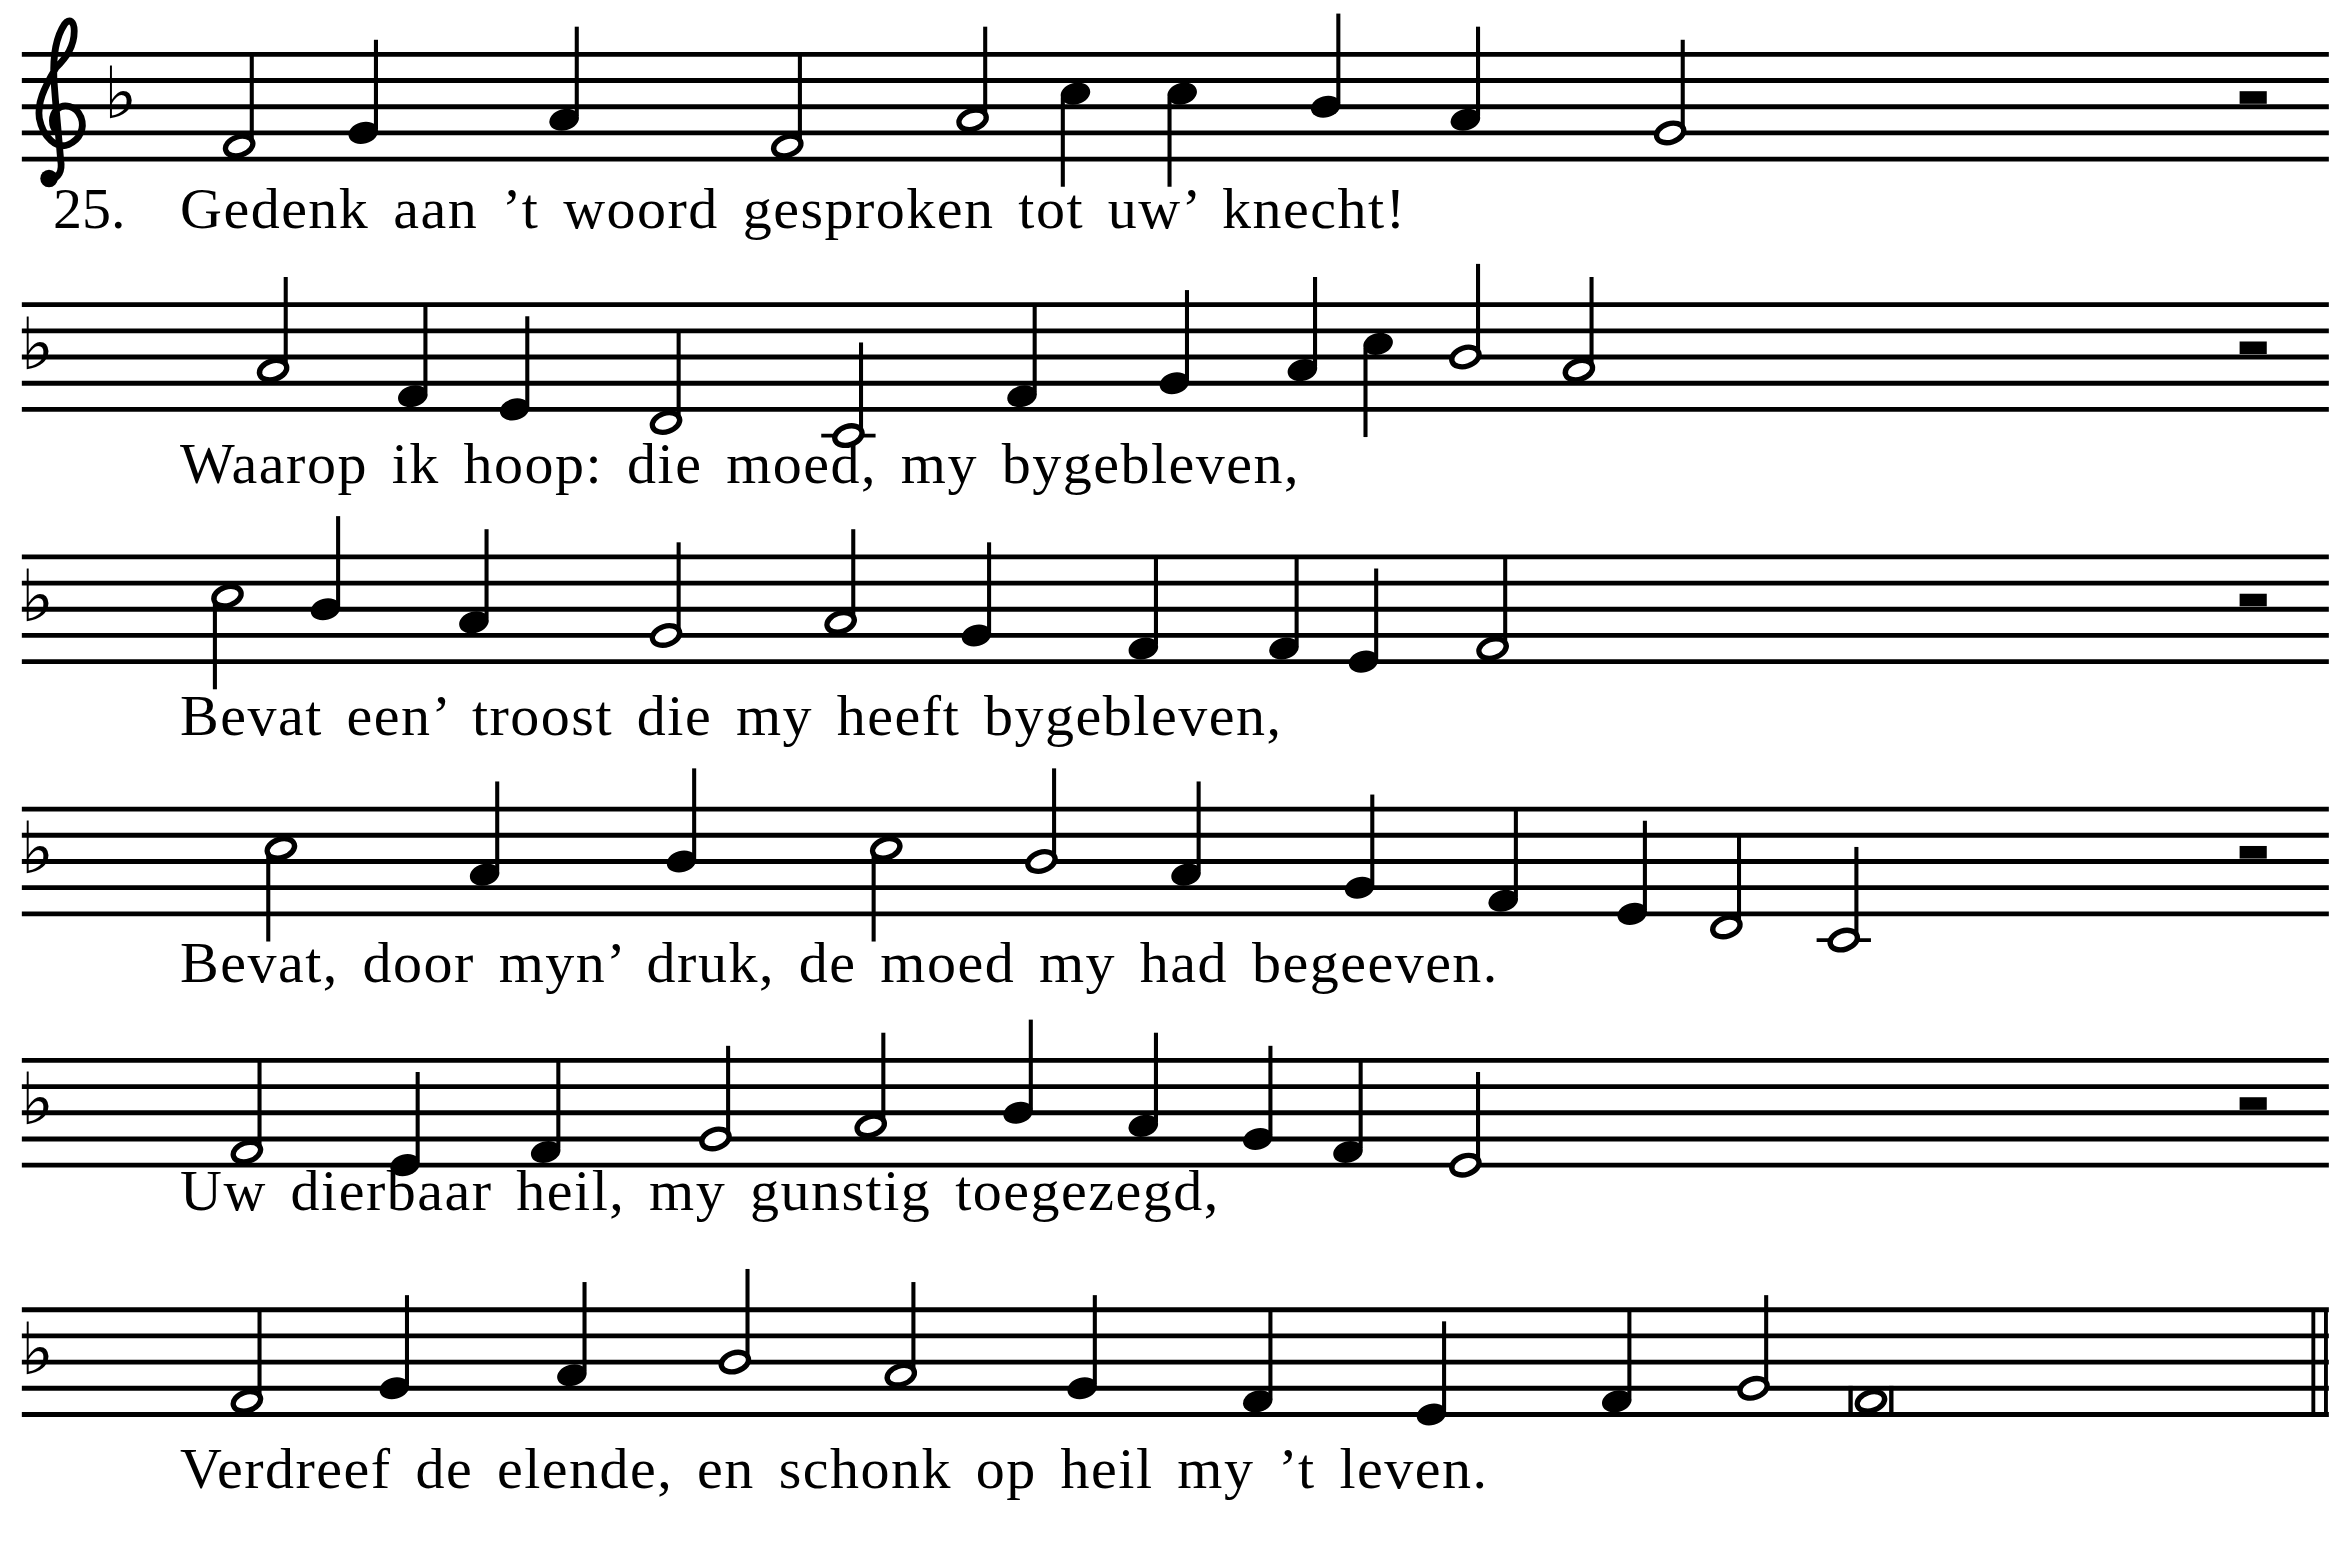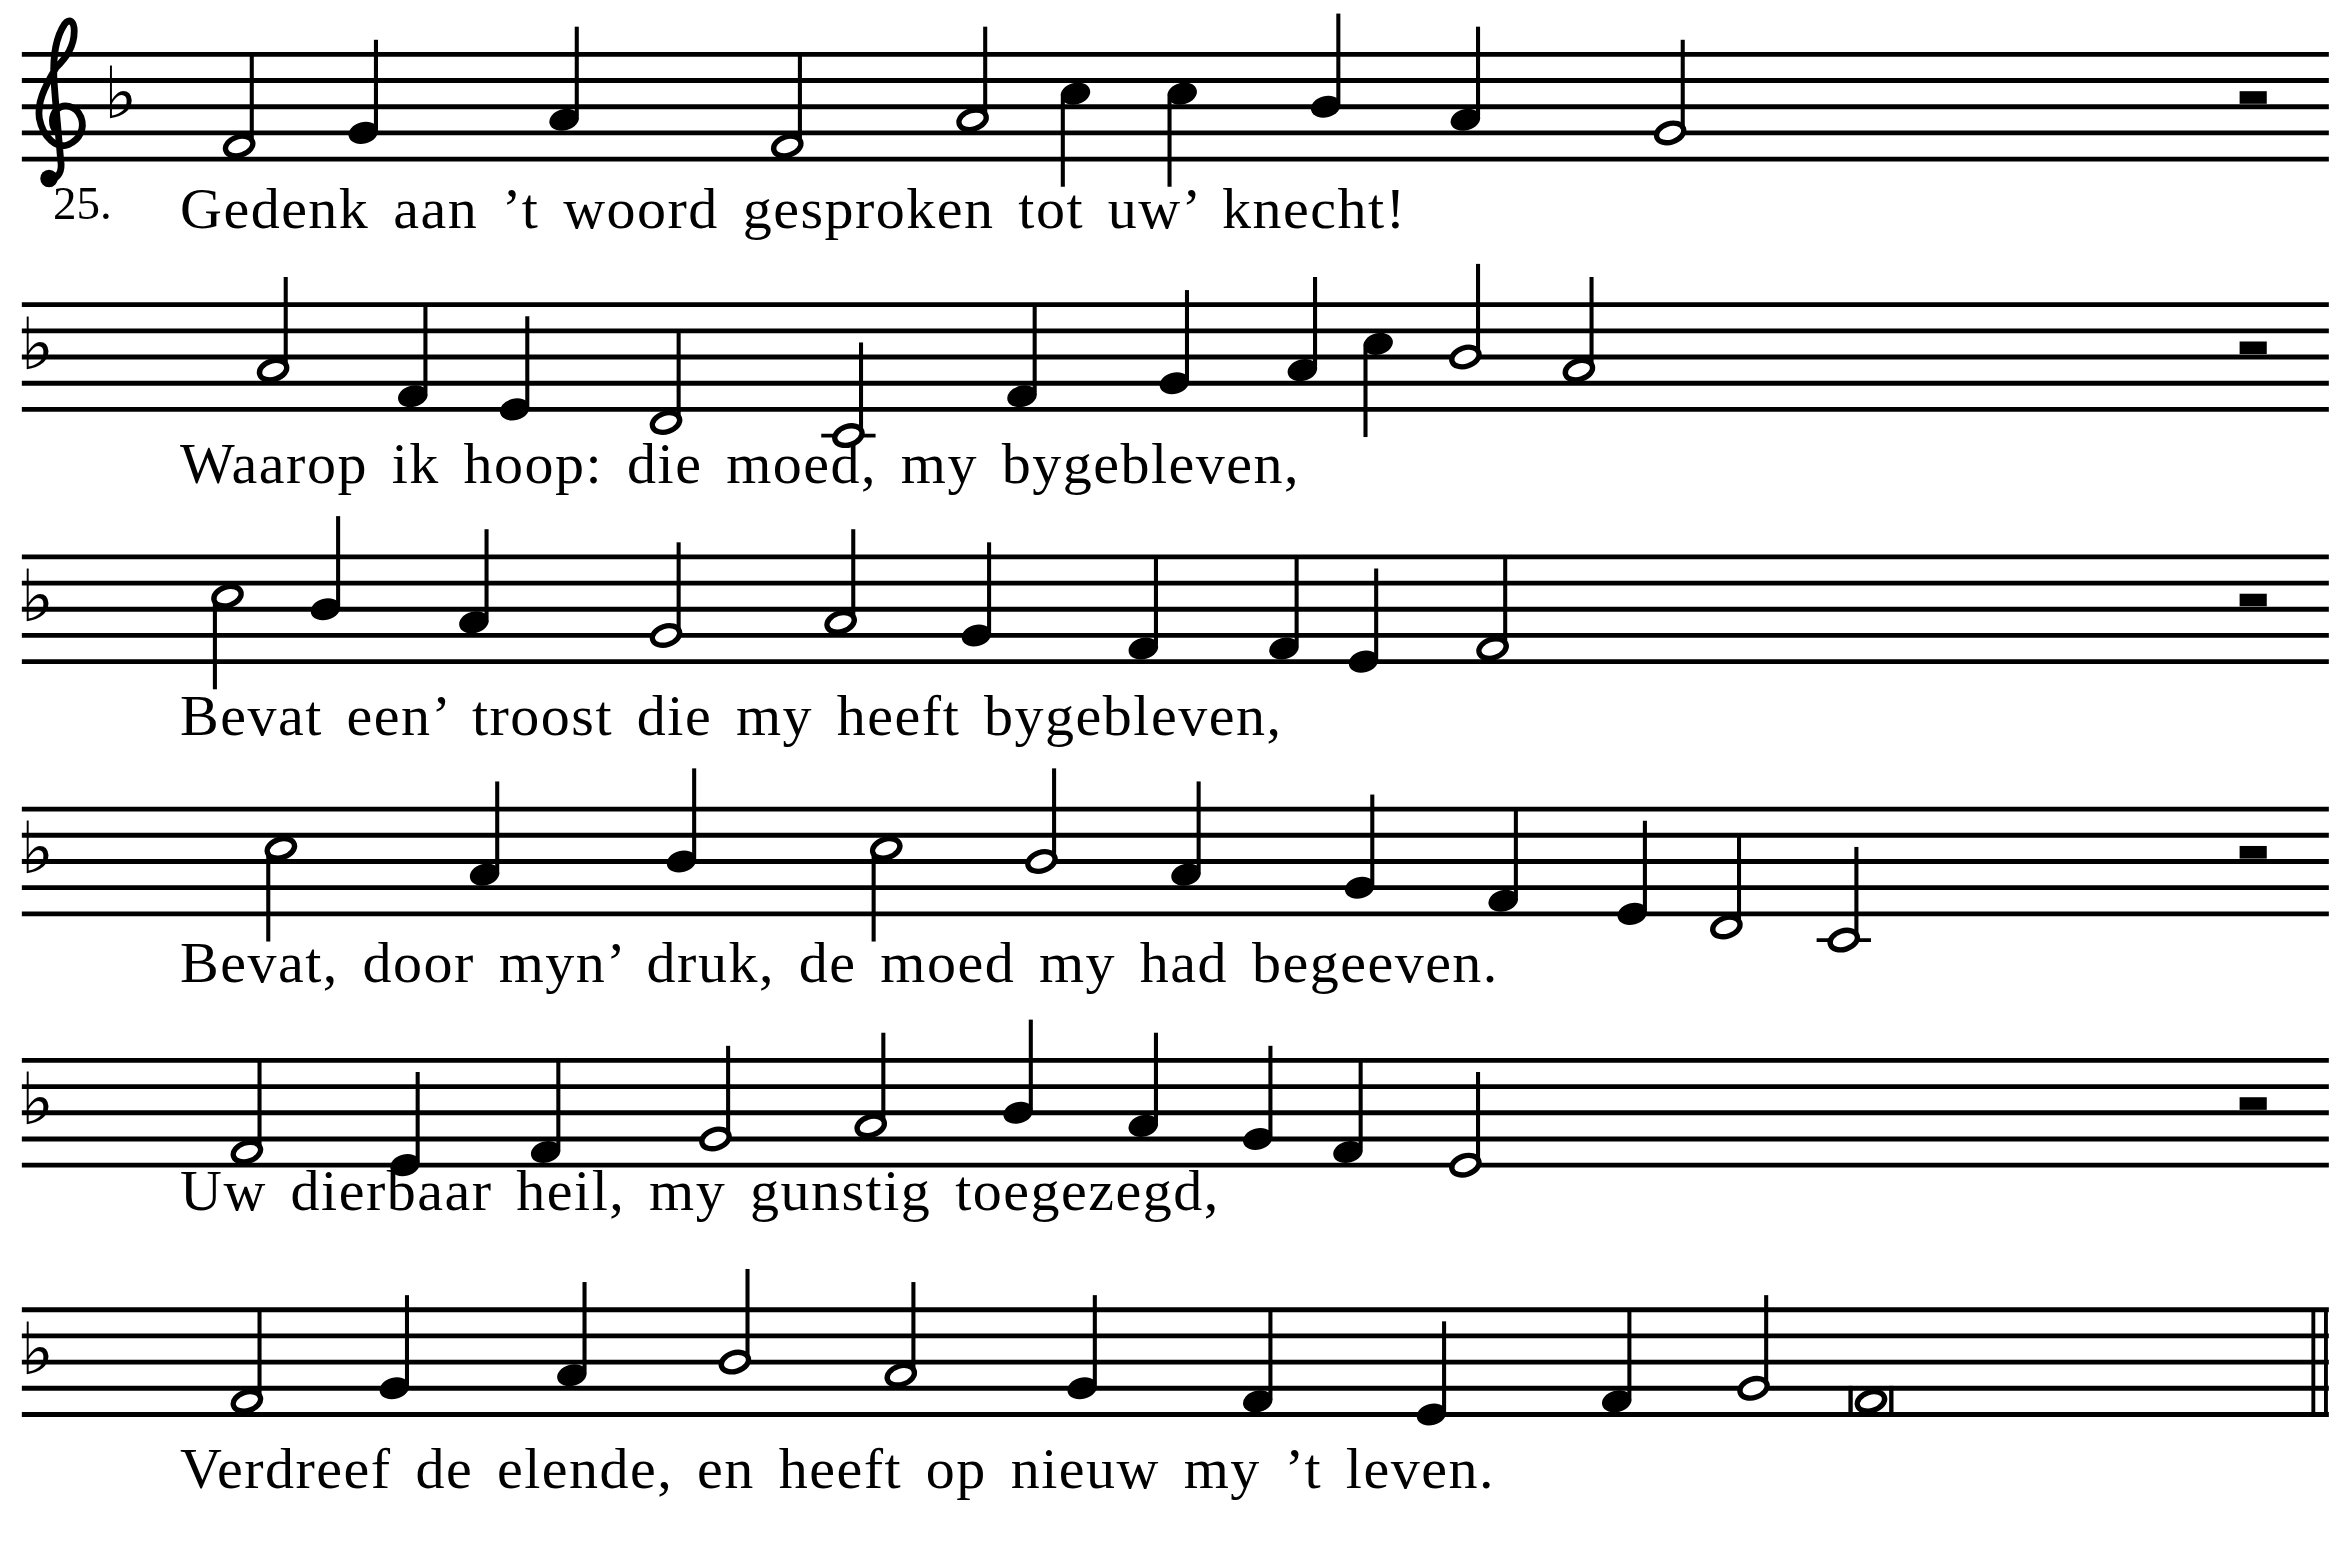--- a/index.html
+++ b/index.html
@@ -13,21 +13,21 @@
     line-height:1;
     letter-spacing:1.5px;
     word-spacing:7.8px;
     color:#000;
     white-space:nowrap;
   }
   .verse-num{
     position:absolute;
     left:53px;
     font-family:"Liberation Serif","DejaVu Serif",serif;
-    font-size:47px;
+    font-size:58px;
     line-height:1;
     color:#000;
     white-space:nowrap;
   }
 </style>
 </head>
 <body>
 
 <svg id="score" width="2341" height="1560" viewBox="0 0 2412 1608">
     <g>
@@ -346,14 +346,14 @@
     </g>
   </svg>
 
 <div class="verse-num" style="top:180px">25.</div>
 
 <div class="lyric" style="top:180px">Gedenk aan ’t woord gesproken tot uw’ knecht!</div>
 <div class="lyric" style="top:435px">Waarop ik hoop: die moed, my bygebleven,</div>
 <div class="lyric" style="top:687px">Bevat een’ troost die my heeft bygebleven,</div>
 <div class="lyric" style="top:934px">Bevat, door myn’ druk, de moed my had begeeven.</div>
 <div class="lyric" style="top:1162px">Uw dierbaar heil, my gunstig toegezegd,</div>
-<div class="lyric" style="top:1440px">Verdreef de elende, en heeft op nieuw my ’t leven.</div>
+<div class="lyric" style="top:1440px">Verdreef de elende, en schonk op heil my ’t leven.</div>
 
 
 </body></html>

